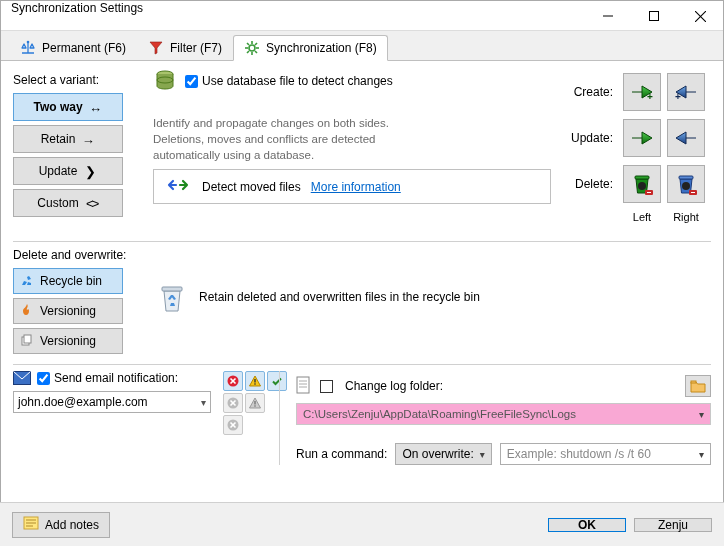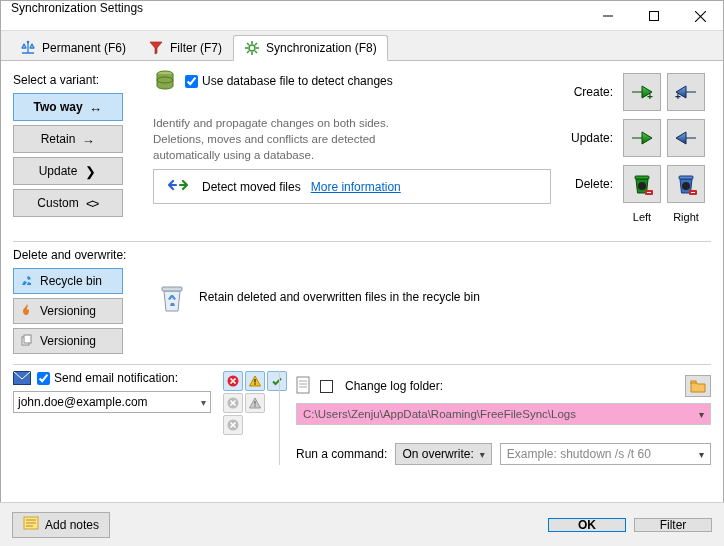--- a/index.html
+++ b/index.html
@@ -523,15 +523,15 @@
           <line x1="3" y1="10" x2="10" y2="10" stroke="#b08b2e"></line>
         </svg>
     </span>
     <span>Add notes</span>
   </div>
   <div class="spacer"></div>
   <div class="ok-btn">
     <span>OK</span>
   </div>
   <div class="cancel-btn">
-    <span>Filter</span>
+    <span>Zenju</span>
   </div>
 </div>
 
 </body></html>

